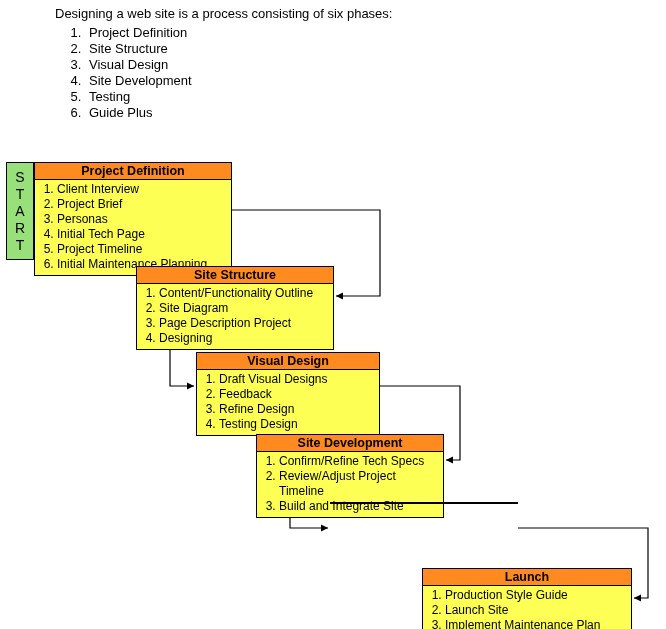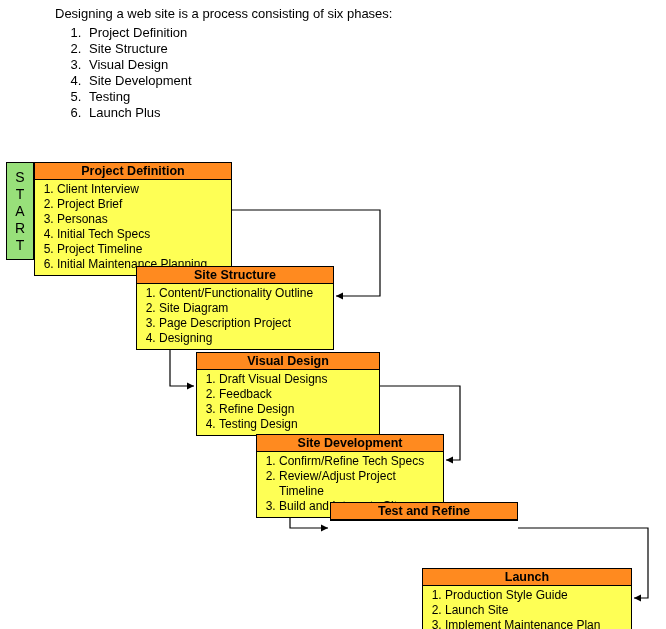--- a/index.html
+++ b/index.html
@@ -107,21 +107,21 @@
 <div class="page">
 
   <div class="intro">
     <p>Designing a web site is a process consisting of six phases:</p>
     <ol class="phase-list">
       <li>Project Definition</li>
       <li>Site Structure</li>
       <li>Visual Design</li>
       <li>Site Development</li>
       <li>Testing</li>
-      <li>Launch Plus</li>
+      <li>Guide Plus</li>
     </ol>
   </div>
 
   <div class="diagram">
 
     <svg class="arrows" viewBox="0 0 666 480">
       <defs>
         <marker id="ah" markerWidth="8" markerHeight="8" refX="6" refY="3" orient="auto">
           <path d="M0,0 L6,3 L0,6 Z" fill="#000"></path>
         </marker>
@@ -145,21 +145,21 @@
       <span>R</span>
       <span>T</span>
     </div>
 
     <div class="box" id="box1">
       <div class="title">Project Definition</div>
       <ol>
         <li>Client Interview</li>
         <li>Project Brief</li>
         <li>Personas</li>
-        <li>Initial Tech Specs</li>
+        <li>Initial Tech Page</li>
         <li>Project Timeline</li>
         <li>Initial Maintenance Planning</li>
       </ol>
     </div>
 
     <div class="box" id="box2">
       <div class="title">Site Structure</div>
       <ol>
         <li>Content/Functionality Outline</li>
         <li>Site Diagram</li>
@@ -181,21 +181,20 @@
     <div class="box" id="box4">
       <div class="title">Site Development</div>
       <ol>
         <li>Confirm/Refine Tech Specs</li>
         <li>Review/Adjust Project Timeline</li>
         <li>Build and Integrate Site</li>
       </ol>
     </div>
 
     <div class="box" id="box5">
-      <div class="title">Test and Refine</div>
     </div>
 
     <div class="box" id="box6">
       <div class="title">Launch</div>
       <ol>
         <li>Production Style Guide</li>
         <li>Launch Site</li>
         <li>Implement Maintenance Plan</li>
       </ol>
     </div>

